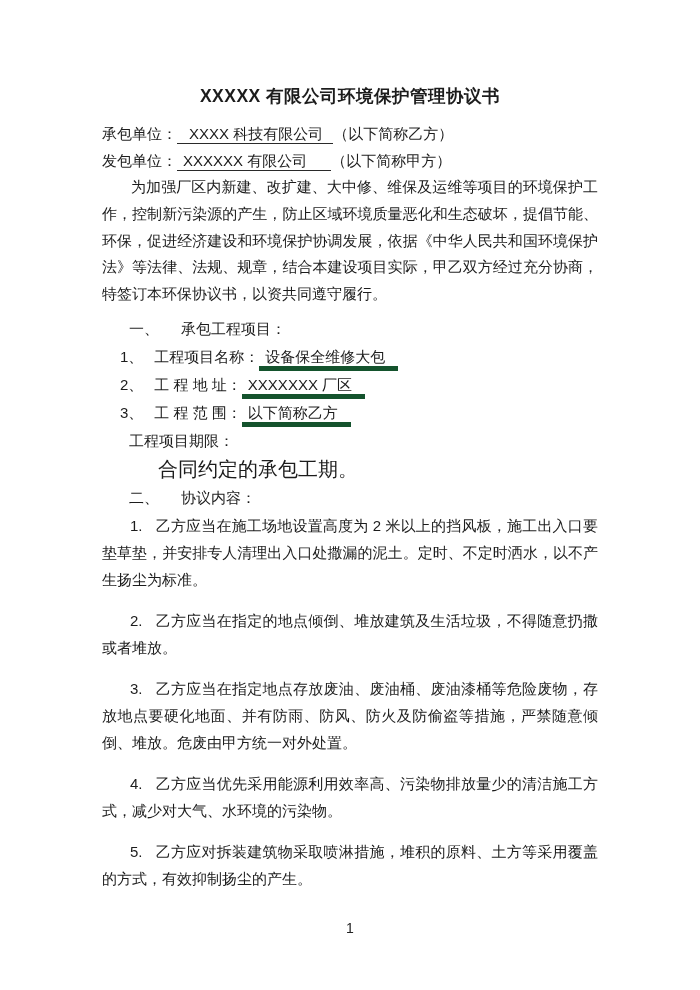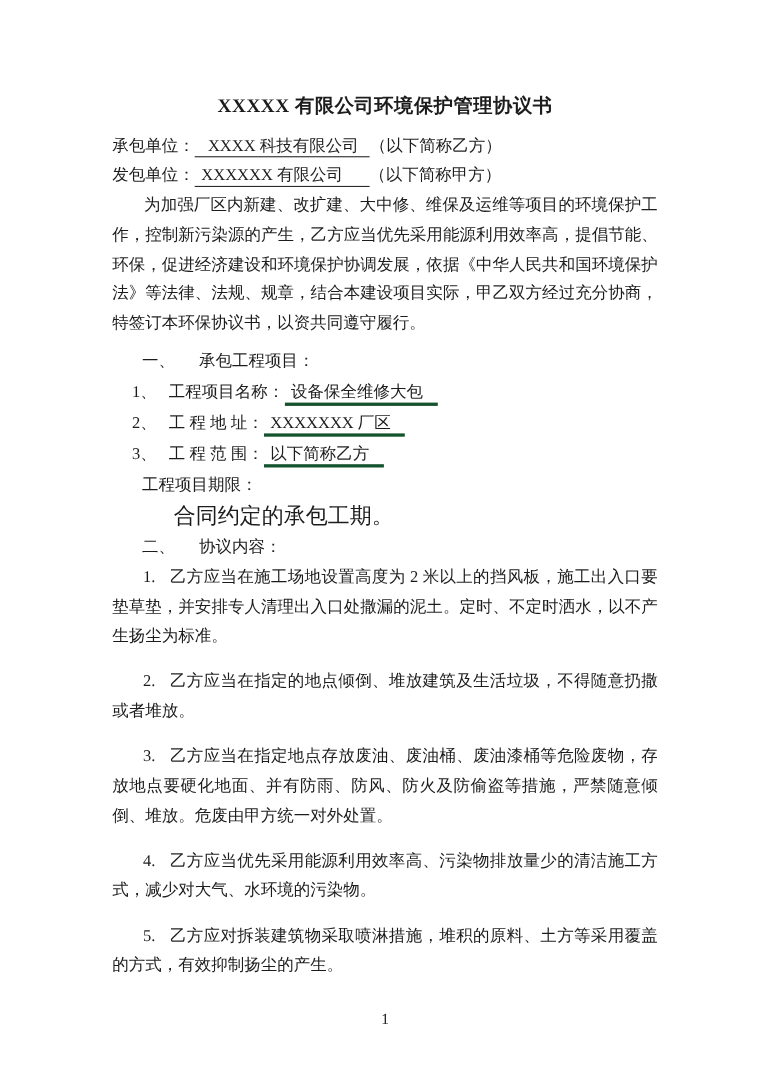--- a/index.html
+++ b/index.html
@@ -3,21 +3,21 @@
 <meta charset="utf-8">
 <style>
   * { box-sizing: border-box; }
   html, body { margin: 0; padding: 0; background: #ffffff; }
   .page {
     position: relative;
     width: 700px;
     height: 990px;
     margin: 0 auto;
     background: #ffffff;
-    font-family: Liberation Serif, serif;
+    font-family: Liberation Sans, sans-serif;
     color: #1c1c1c;
     overflow: hidden;
   }
   .content { padding: 84px 102px 0 102px; }
 
   .doc-title {
     margin: 0 0 12px 0;
     font-size: 17.5px;
     line-height: 24px;
     font-weight: bold;
@@ -39,21 +39,21 @@
     text-align: justify;
     text-indent: 29px;
   }
 
   .sec-heading { margin: 7px 0 0 0; font-size: 15px; line-height: 28px; padding-left: 27px; }
   .sec-heading .sec-num { margin-right: 22px; }
 
   .item { margin: 0; font-size: 15px; line-height: 28px; padding-left: 18px; white-space: nowrap; }
   .item .item-num { margin-right: 11px; }
   .item .item-value {
-    border-bottom: 3px solid #14532d;
+    border-bottom: 5px solid #14532d;
     padding: 0 13px 1px 6px;
   }
 
   .duration-label { margin: 0; font-size: 15px; line-height: 28px; padding-left: 27px; }
   .duration-value { margin: 0; font-size: 20px; line-height: 28px; padding-left: 56px; }
 
   .clause {
     margin: 0;
     font-size: 15px;
     line-height: 27px;
@@ -82,21 +82,21 @@
 
     <h1 class="doc-title">XXXXX 有限公司环境保护管理协议书</h1>
 
     <p class="party second">
       <span>承包单位：</span><span class="party-value">XXXX 科技有限公司</span><span>（以下简称乙方）</span>
     </p>
     <p class="party">
       <span>发包单位：</span><span class="party-value">XXXXXX 有限公司</span><span>（以下简称甲方）</span>
     </p>
 
-    <p class="intro">为加强厂区内新建、改扩建、大中修、维保及运维等项目的环境保护工作，控制新污染源的产生，乙方应当优先采用能源利用效率高，提倡节能、环保，促进经济建设和环境保护协调发展，依据《中华人民共和国环境保护法》等法律、法规、规章，结合本建设项目实际，甲乙双方经过充分协商，特签订本环保协议书，以资共同遵守履行。</p>
+    <p class="intro">为加强厂区内新建、改扩建、大中修、维保及运维等项目的环境保护工作，控制新污染源的产生，防止区域环境质量恶化和生态破坏，提倡节能、环保，促进经济建设和环境保护协调发展，依据《中华人民共和国环境保护法》等法律、法规、规章，结合本建设项目实际，甲乙双方经过充分协商，特签订本环保协议书，以资共同遵守履行。</p>
 
     <p class="sec-heading">
       <span class="sec-num">一、</span><span>承包工程项目：</span>
     </p>
 
     <p class="item">
       <span class="item-num">1、</span><span>工程项目名称：</span><span class="item-value">设备保全维修大包</span>
     </p>
     <p class="item">
       <span class="item-num">2、</span><span>工 程 地 址：</span><span class="item-value">XXXXXXX 厂区</span>

